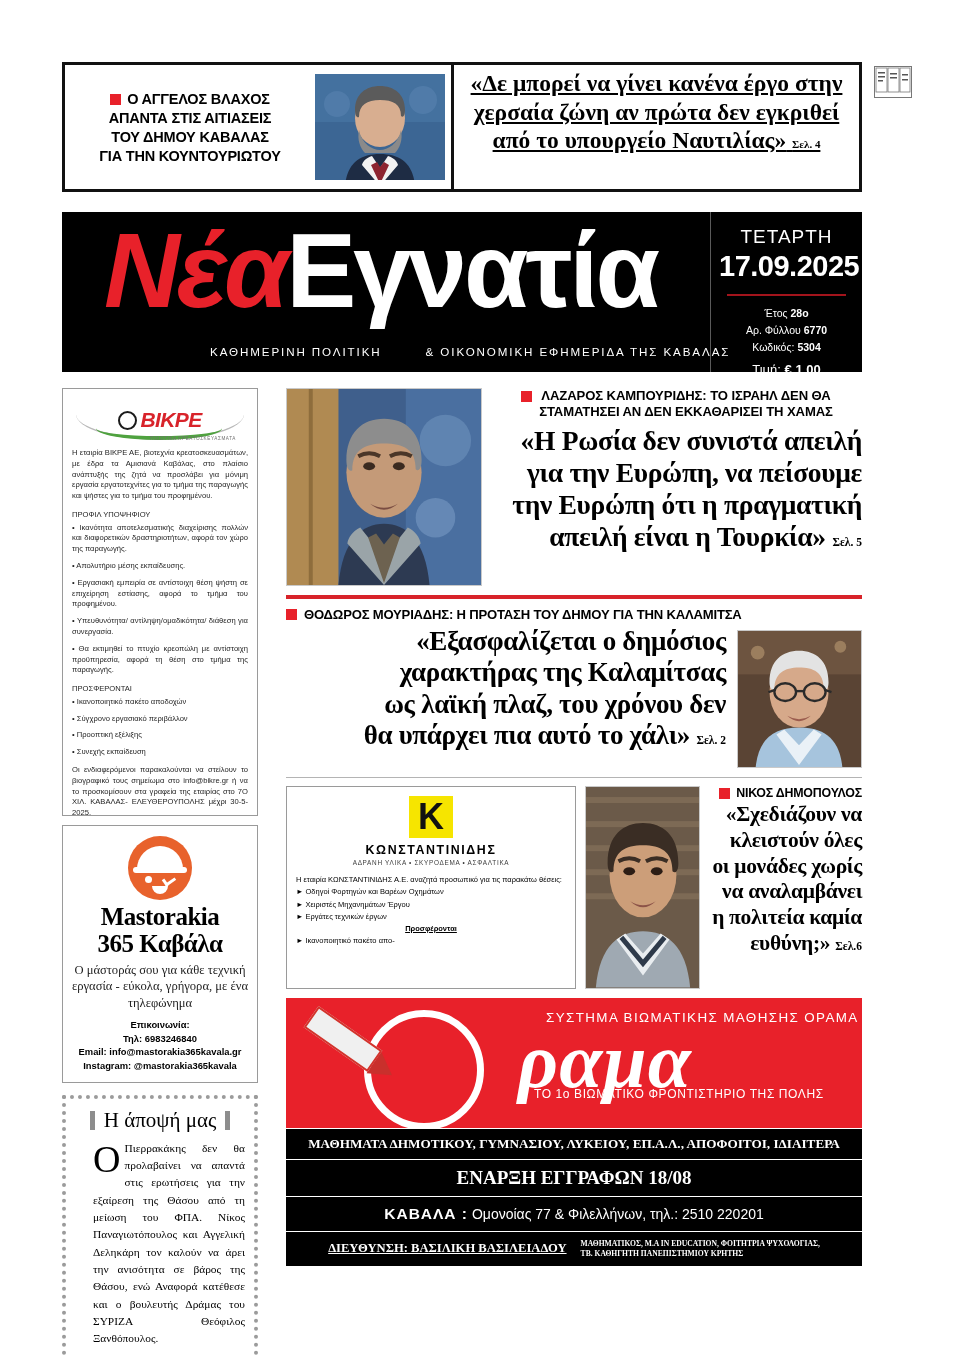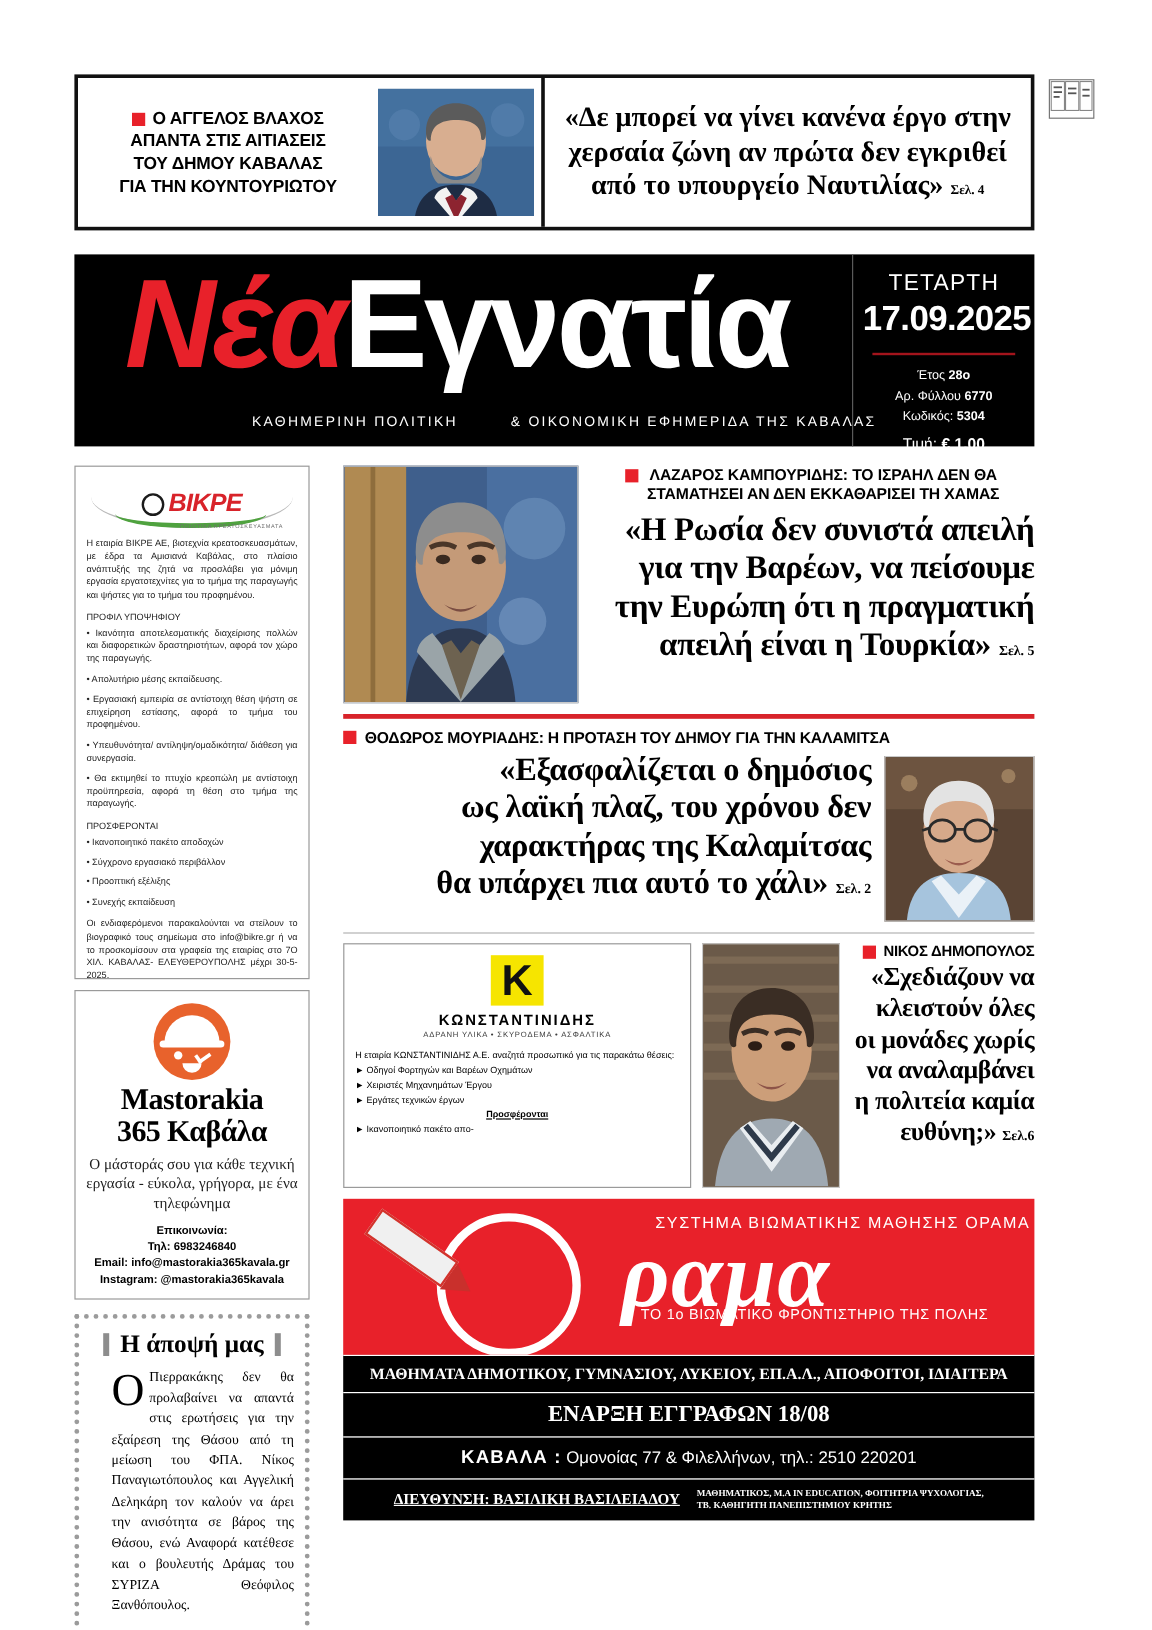--- a/index.html
+++ b/index.html
@@ -15,22 +15,22 @@
   
   .topbanner{position:absolute;left:62px;top:62px;width:800px;height:130px;
     border:3px solid #111;box-sizing:border-box;display:flex;background:#fff;}
   .tb-left{width:250px;box-sizing:border-box;padding:8px 6px 6px 6px;
     display:flex;flex-direction:column;align-items:center;justify-content:center;}
   .tb-left .ln{font-weight:bold;font-size:14.5px;letter-spacing:-0.2px;line-height:1.32;
     text-align:center;white-space:nowrap;}
   .tb-left .ln1{display:flex;align-items:center;gap:6px;}
   .sqred{width:11px;height:11px;background:#e8212a;display:inline-block;flex:none;}
   .tb-photo{width:130px;margin:9px 6px 9px 0;background:#3a5f86;overflow:hidden;position:relative;}
-  .tb-quotewrap{flex:1;border-left:3px solid #111;display:flex;align-items:center;
-    justify-content:center;padding:4px 8px;box-sizing:border-box;}
+  .tb-quotewrap{flex:1;border-left:3px solid #111;display:flex;align-items:flex-start;
+    justify-content:center;padding:4px 8px;box-sizing:border-box;text-decoration:underline;}
   .tb-quote{font-family:"Liberation Serif", serif;font-size:23.5px;line-height:1.22;
     text-align:center;font-weight:bold;}
   .tb-quote .sel{font-size:11px;font-weight:bold;}
   .elta{position:absolute;left:866px;top:66px;width:44px;height:122px;
     display:flex;flex-direction:row;align-items:flex-start;gap:4px;}
   .elta-box{border:1px solid #777;}
 
   
   .masthead{position:absolute;left:62px;top:212px;width:800px;height:160px;background:#000;
     display:flex;}
@@ -92,21 +92,21 @@
     border-radius:0 0 10px 10px;}
   .mast-title{font-family:"Liberation Serif", serif;font-weight:bold;font-size:25px;
     line-height:1.06;letter-spacing:-0.5px;}
   .mast-tag{font-family:"Liberation Serif", serif;font-size:12.6px;line-height:1.3;
     margin-top:5px;color:#1d1d1d;}
   .mast-contact{font-size:9.4px;font-weight:bold;line-height:1.45;margin-top:7px;}
 
   
   .ed-box{margin-top:12px;border:4px dotted #9b9b9b;box-sizing:border-box;padding:0 9px 11px;}
   .ed-head{text-align:center;padding:9px 0 7px;}
-  .ed-head span{font-family:"Liberation Serif", serif;font-weight:bold;font-size:21px;}
+  .ed-head span{font-family:"Liberation Serif", serif;font-weight:normal;font-size:21px;}
   .ed-bar{display:inline-block;width:5px;height:19px;background:#8d8d8d;vertical-align:-3px;
     margin:0 9px;}
   .ed-text{font-family:"Liberation Serif", serif;font-size:11.4px;line-height:1.52;
     text-align:justify;margin-left:18px;}
   .ed-text::first-letter{font-size:38px;float:left;line-height:0.86;padding:3px 4px 0 0;
     font-weight:normal;}
 
   
   .story1{display:flex;gap:10px;}
   .s1-photo{width:196px;height:198px;flex:none;background:#2e4a73;overflow:hidden;
@@ -351,39 +351,39 @@
       <div class="s1-right">
         <div class="kicker">
           <span class="sqred"></span>
           <span>
             <span>ΛΑΖΑΡΟΣ ΚΑΜΠΟΥΡΙΔΗΣ: ΤΟ ΙΣΡΑΗΛ ΔΕΝ ΘΑ</span><br>
             <span>ΣΤΑΜΑΤΗΣΕΙ ΑΝ ΔΕΝ ΕΚΚΑΘΑΡΙΣΕΙ ΤΗ ΧΑΜΑΣ</span>
           </span>
         </div>
         <div class="hl-serif s1-hl">
           <div>«Η Ρωσία δεν συνιστά απειλή</div>
-          <div>για την Βαρέων, να πείσουμε</div>
+          <div>για την Ευρώπη, να πείσουμε</div>
           <div>την Ευρώπη ότι η πραγματική</div>
           <div><span>απειλή είναι η Τουρκία»</span> <span class="sel">Σελ. 5</span></div>
         </div>
       </div>
     </div>
 
     <div class="redrule"></div>
 
     <div class="s2-kicker">
       <span class="sqred"></span>
       <span>ΘΟΔΩΡΟΣ ΜΟΥΡΙΑΔΗΣ: Η ΠΡΟΤΑΣΗ ΤΟΥ ΔΗΜΟΥ ΓΙΑ ΤΗΝ ΚΑΛΑΜΙΤΣΑ</span>
     </div>
     <div class="story2">
       <div class="s2-text">
         <div class="hl-serif s2-hl">
           <div>«Εξασφαλίζεται ο δημόσιος</div>
+          <div>χαρακτήρας της Καλαμίτσας</div>
           <div>ως λαϊκή πλαζ, του χρόνου δεν</div>
-          <div>χαρακτήρας της Καλαμίτσας</div>
           <div><span>θα υπάρχει πια αυτό το χάλι»</span> <span class="sel">Σελ. 2</span></div>
         </div>
       </div>
       <div class="s2-photo">
         <svg viewBox="0 0 125 138" width="100%" height="100%" preserveAspectRatio="none">
           <rect width="125" height="138" fill="#5a4434"></rect>
           <rect x="0" y="0" width="125" height="44" fill="#6d5440"></rect>
           <circle cx="20" cy="22" r="7" fill="#c9a87c" opacity=".5"></circle>
           <circle cx="104" cy="16" r="6" fill="#c9a87c" opacity=".5"></circle>
           <path d="M18 138c3-30 20-40 44-40s41 10 44 40z" fill="#a6c4dd"></path>

